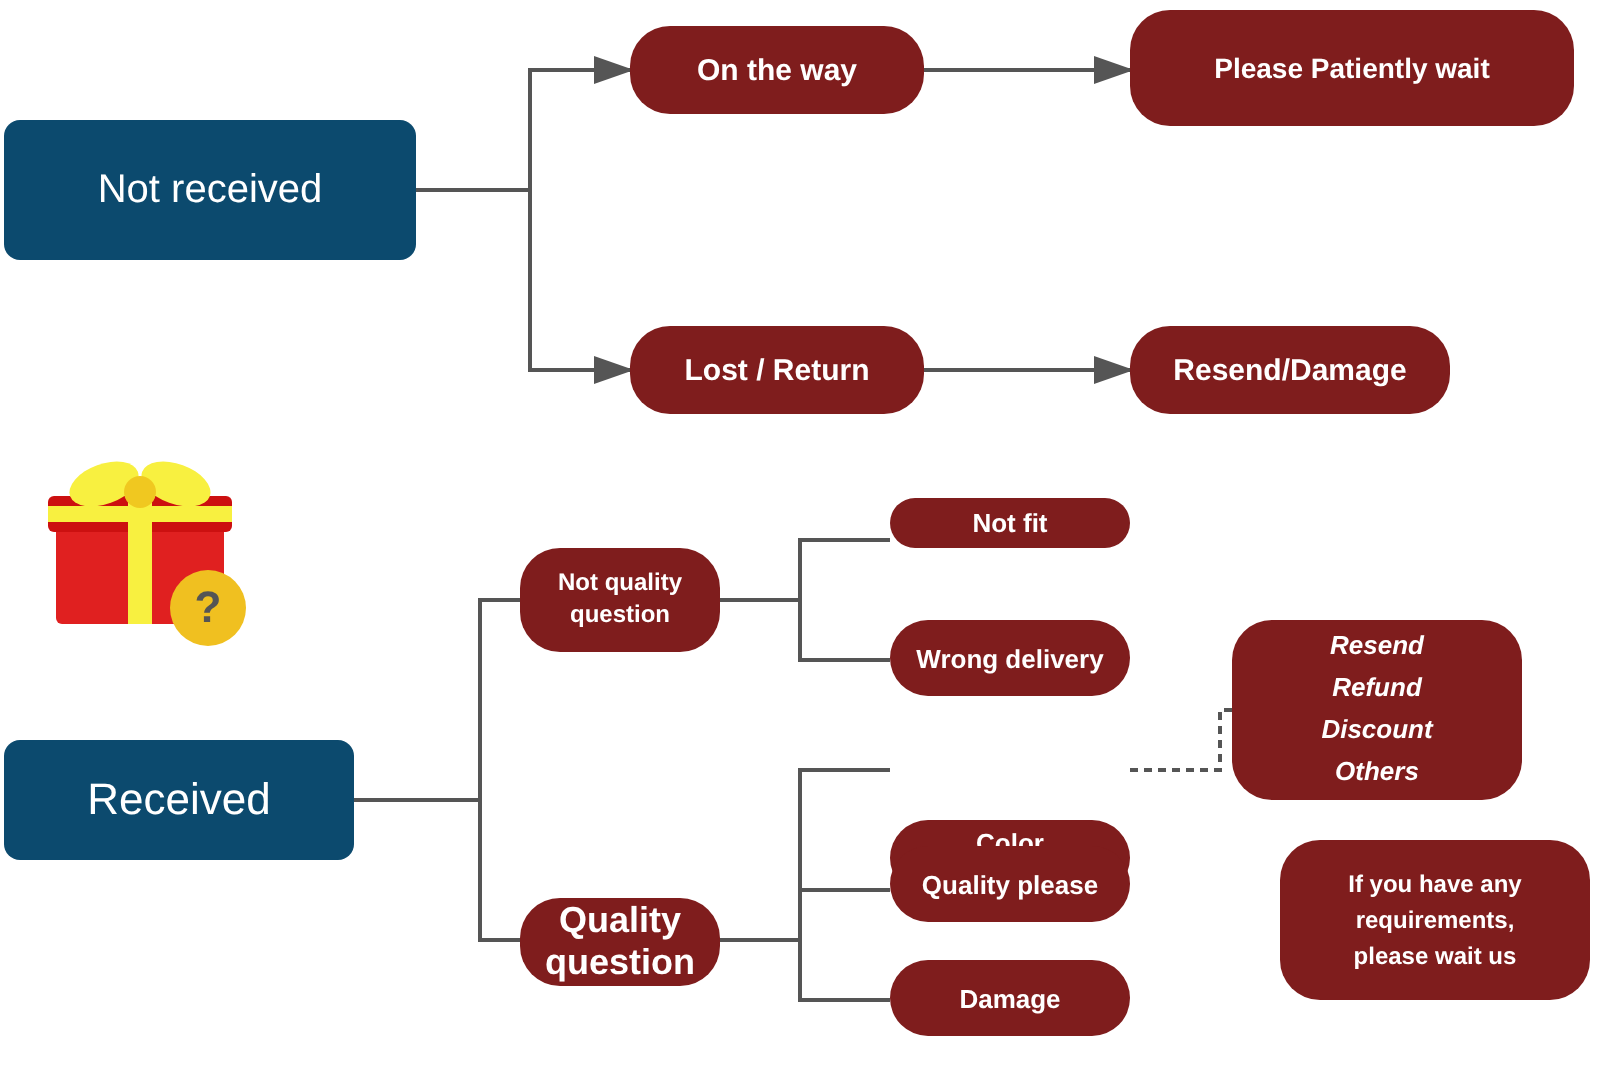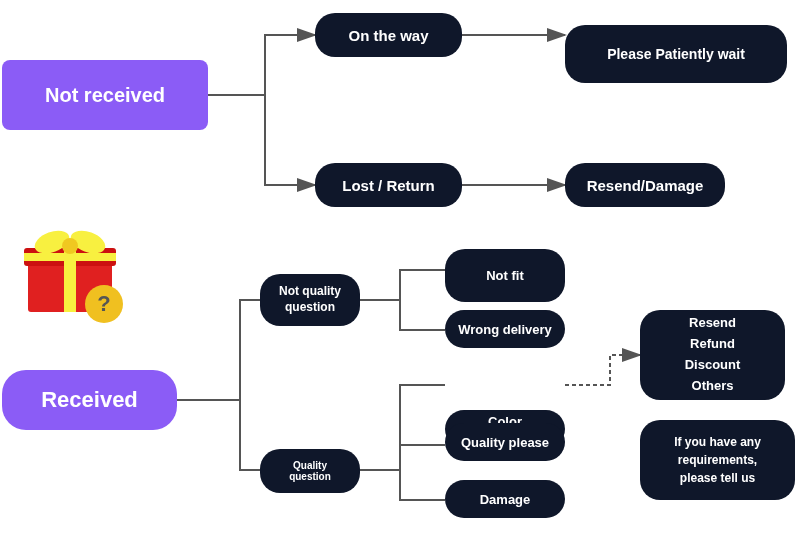--- a/index.html
+++ b/index.html
@@ -22,32 +22,32 @@
       position: absolute;
       border-radius: 8px;
       display: flex;
       align-items: center;
       justify-content: center;
       text-align: center;
       font-weight: bold;
     }
 
     .node-dark {
-      background: #0f172a;
+      background: #7f1d1d;
       color: #ffffff;
       border-radius: 20px;
       padding: 6px 12px;
     }
 
     .node-main {
-      background: #8b5cf6;
+      background: #0c4a6e;
       color: #ffffff;
       border-radius: 8px;
       font-size: 22px;
-      font-weight: bold;
+      font-weight: normal;
     }
 
     
     svg.lines {
       position: absolute;
       top: 0;
       left: 0;
       width: 800px;
       height: 533px;
       pointer-events: none;
@@ -125,21 +125,21 @@
     <polyline points="360,470 400,470 400,500 445,500"></polyline>
 
     <polyline points="565,385 610,385 610,355 630,355" stroke-dasharray="4,3"></polyline>
     <line x1="630" y1="355" x2="640" y2="355" marker-end="url(#arrowhead)"></line>
   </svg>
 
   <div class="node node-main" style="left:2px; top:60px; width:206px; height:70px; font-size:20px;">Not received</div>
 
   <div class="node node-dark" style="left:315px; top:13px; width:147px; height:44px; font-size:15px;">On the way</div>
 
-  <div class="node node-dark" style="left:565px; top:5px; width:222px; height:58px; font-size:14px;margin-top:20px;">Please Patiently wait</div>
+  <div class="node node-dark" style="left:565px; top:5px; width:222px; height:58px; font-size:14px;">Please Patiently wait</div>
 
   <div class="node node-dark" style="left:315px; top:163px; width:147px; height:44px; font-size:15px;">Lost / Return</div>
 
   <div class="node node-dark" style="left:565px; top:163px; width:160px; height:44px; font-size:15px;">Resend/Damage</div>
 
   <div class="gift-box">
     <svg width="100" height="95" viewBox="0 0 100 95">
 
       <rect x="8" y="42" width="84" height="50" fill="#e02020" rx="3"></rect>
 
@@ -152,39 +152,39 @@
       <ellipse cx="32" cy="22" rx="18" ry="10" fill="#f8f040" transform="rotate(-20,32,22)"></ellipse>
 
       <ellipse cx="68" cy="22" rx="18" ry="10" fill="#f8f040" transform="rotate(20,68,22)"></ellipse>
 
       <circle cx="50" cy="26" r="8" fill="#f0c820"></circle>
     </svg>
   </div>
 
   <div class="question-circle">?</div>
 
-  <div class="node node-main" style="left:2px; top:370px; width:175px; height:60px; font-size:22px;border-radius:24px;">Received</div>
+  <div class="node node-main" style="left:2px; top:370px; width:175px; height:60px; font-size:22px;">Received</div>
 
   <div class="node node-dark" style="left:260px; top:274px; width:100px; height:52px; font-size:12px; text-align:center; line-height:1.3;">Not quality
 question</div>
 
-  <div class="node node-dark" style="left:260px; top:449px; width:100px; height:44px; font-size:10px;">Quality question</div>
+  <div class="node node-dark" style="left:260px; top:449px; width:100px; height:44px; font-size:18px;">Quality question</div>
 
-  <div class="node node-dark" style="left:445px; top:249px; width:120px; height:53px; font-size:13px;">Not fit</div>
+  <div class="node node-dark" style="left:445px; top:249px; width:120px; height:25px; font-size:13px;">Not fit</div>
 
   <div class="node node-dark" style="left:445px; top:310px; width:120px; height:38px; font-size:13px;">Wrong delivery</div>
 
   <div class="node node-dark" style="left:445px; top:366px; width:120px; height:38px; font-size:13px;margin-top:44px;">Color difference</div>
 
   <div class="node node-dark" style="left:445px; top:423px; width:120px; height:38px; font-size:13px;">Quality please</div>
 
   <div class="node node-dark" style="left:445px; top:480px; width:120px; height:38px; font-size:13px;">Damage</div>
 
-  <div class="node node-dark" style="left:640px; top:310px; width:145px; height:90px; font-size:13px; line-height:1.6; white-space:pre-line; text-align:center;">Resend
+  <div class="node node-dark" style="left:616px; top:310px; width:145px; height:90px; font-size:13px; line-height:1.6; white-space:pre-line; text-align:center;font-style:italic;">Resend
 Refund
 Discount
 Others</div>
 
   <div class="node node-dark" style="left:640px; top:420px; width:155px; height:80px; font-size:12px; line-height:1.5; white-space:pre-line; text-align:center;">If you have any
 requirements,
-please tell us</div>
+please wait us</div>
 
 </div>
 
 </body></html>

